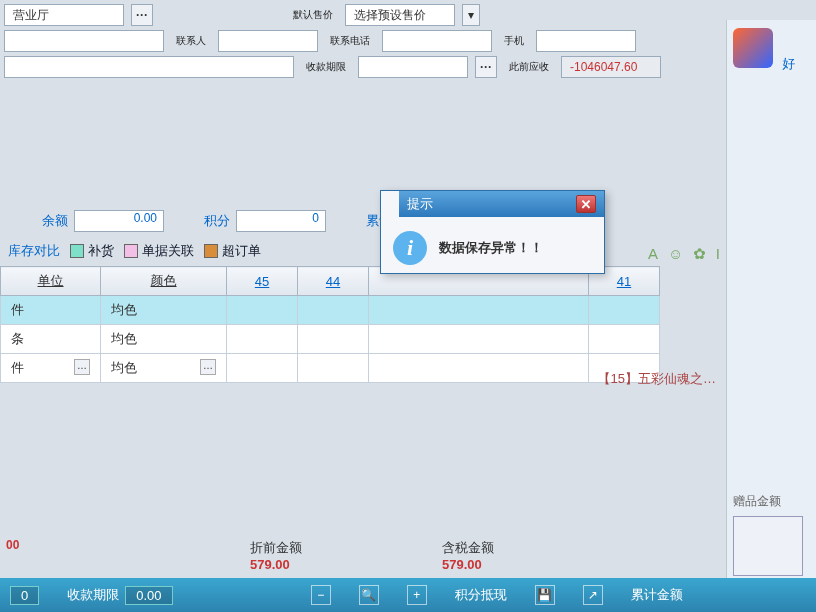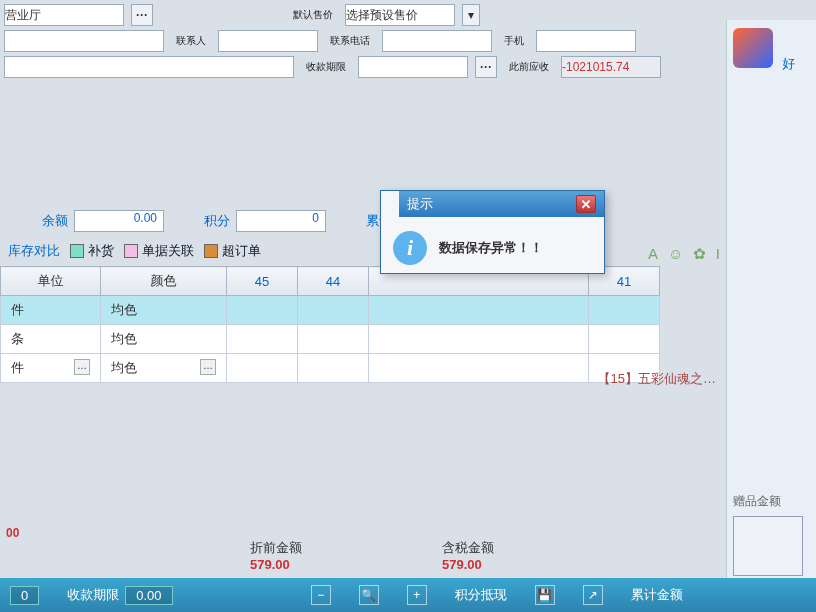--- a/index.html
+++ b/index.html
@@ -1,53 +1,53 @@
 <!DOCTYPE html>
 <html><head>
 <meta charset="utf-8">
 <style>
 * { box-sizing: border-box; margin: 0; padding: 0; font-family: "SimSun", "Microsoft YaHei", sans-serif; }
 body { width: 816px; height: 612px; background: #d9e0e8; overflow: hidden; font-size: 12px; color: #333; position: relative; }
 
 .form-area { padding: 4px; }
 .form-row { display: flex; align-items: center; margin-bottom: 4px; gap: 8px; }
 .label { font-size: 10px; color: #222; padding: 0 4px; }
-.input { background: #fff; border: 1px solid #9ab; height: 22px; padding: 0 0; display: inline-flex; align-items: center; font-size: 12px; }
+.input { background: #fff; border: 1px solid #9ab; height: 22px; padding: 0 8px; display: inline-flex; align-items: center; font-size: 12px; }
 .input.readonly { background: #e8ebf0; }
 .btn-ellipsis { width: 22px; height: 22px; background: #eef1f5; border: 1px solid #9ab; display: inline-flex; align-items: center; justify-content: center; cursor: pointer; font-weight: bold; margin-left: -1px; }
 .dropdown-arrow { width: 18px; height: 22px; background: #eef1f5; border: 1px solid #9ab; display: inline-flex; align-items: center; justify-content: center; margin-left: -1px; cursor: pointer; }
 
 .right-panel { position: absolute; right: 0; top: 20px; width: 90px; background: #e9eff6; height: 560px; border-left: 1px solid #bcc; padding: 8px 6px; }
 .logo { width: 40px; height: 40px; background: linear-gradient(135deg, #f63, #36f); border-radius: 6px; display: inline-block; }
 .panel-link { color: #06c; font-size: 13px; margin-left: 6px; }
 
 .balance-row { display: flex; align-items: center; padding: 4px 8px; gap: 6px; }
 .balance-label { color: #06c; font-size: 13px; margin-left: 34px; }
 .balance-input { background: #fff; border: 1px solid #9ab; height: 22px; width: 90px; text-align: right; padding: 0 6px; color: #06c; }
 
 .legend-row { display: flex; align-items: center; padding: 6px 8px; gap: 10px; font-size: 13px; }
 .stock-compare { color: #06c; cursor: pointer; }
 .legend-item { display: inline-flex; align-items: center; gap: 4px; color: #0f172a; }
 .swatch { width: 14px; height: 14px; border: 1px solid #666; display: inline-block; }
 
 .grid { border-collapse: collapse; width: 660px; }
-.grid th { background: linear-gradient(#f4f7fb, #e1e7ef); border: 1px solid #a8b5c4; padding: 5px 10px; font-weight: normal; color: #06c; font-size: 13px; }
+.grid th { background: linear-gradient(#f4f7fb, #e1e7ef); border: 1px solid #a8b5c4; padding: 5px 10px; font-weight: normal; color: #06c; font-size: 13px; text-decoration: underline; }
 .grid th.plain { color: #333; }
 .grid td { border: 1px solid #c5d0dc; padding: 5px 10px; background: #fff; height: 24px; font-size: 13px; }
 .grid tr.hl td { background: #b5e8f2; }
 .cell-ellipsis { float: right; background: #eef1f5; border: 1px solid #aaa; width: 16px; height: 16px; text-align: center; line-height: 12px; font-size: 10px; cursor: pointer; }
 
 .right-tools { position: absolute; right: 96px; top: 245px; display: flex; gap: 10px; color: #7a6; font-size: 15px; }
 
 .adv-line { position: absolute; right: 100px; top: 370px; color: #a44; font-size: 13px; }
 
 .footer { position: absolute; left: 0; right: 0; bottom: 40px; display: flex; gap: 140px; padding-left: 250px; font-size: 13px; }
 .footer .block .lab { color: #333; }
 .footer .block .val { color: #c33; font-weight: bold; }
-.footer-left-val { position: absolute; left: 6px; bottom: 72px; color: #c33; font-weight: bold; }
+.footer-left-val { position: absolute; left: 6px; bottom: 60px; color: #c33; font-weight: bold; }
 
 .bottom-bar { position: absolute; left: 0; right: 0; bottom: 0; height: 34px; background: linear-gradient(#3aa6d0, #2c84af); display: flex; align-items: center; color: #fff; padding: 0 10px; gap: 28px; font-size: 13px; }
 .bottom-bar .seg { display: inline-flex; align-items: center; gap: 6px; }
 .bottom-bar .num { background: rgba(0,0,0,.15); border: 1px solid #7cc; padding: 1px 10px; }
 .bb-icon { width: 20px; height: 20px; border: 1px solid rgba(255,255,255,.6); display: inline-flex; align-items: center; justify-content: center; color: #fff; font-size: 12px; }
 
 
 .dialog { position: absolute; left: 380px; top: 190px; width: 225px; border: 1px solid #2b6ea8; background: #f4f6f9; box-shadow: 3px 3px 8px rgba(0,0,0,.25); }
 .dialog-title { background: linear-gradient(#5aa4dd, #2d78bb); color: #fff; padding: 4px 8px; font-size: 13px; display: flex; align-items: center; justify-content: space-between; margin-left: 18px; }
 .dialog-close { width: 20px; height: 18px; background: linear-gradient(#e77, #b33); border: 1px solid #933; color: #fff; display: inline-flex; align-items: center; justify-content: center; cursor: pointer; font-weight: bold; border-radius: 2px; }
@@ -80,21 +80,21 @@
     <span class="input" style="width:110px;"></span>
     <span class="label">手机</span>
     <span class="input" style="width:100px;"></span>
   </div>
   <div class="form-row">
     <span class="input" style="width:290px;"></span>
     <span class="label">收款期限</span>
     <span class="input" style="width:110px;"></span>
     <span class="btn-ellipsis">···</span>
     <span class="label">此前应收</span>
-    <span class="input readonly neg" style="width:100px;text-align:right;">-1021015.74</span>
+    <span class="input readonly neg" style="width:100px;text-align:right;">-1046047.60</span>
   </div>
 </div>
 
 <div class="placeholder-area"></div>
 
 <div class="balance-row">
   <span class="balance-label">余额</span>
   <span class="balance-input">0.00</span>
   <span class="balance-label">积分</span>
   <span class="balance-input">0</span>

